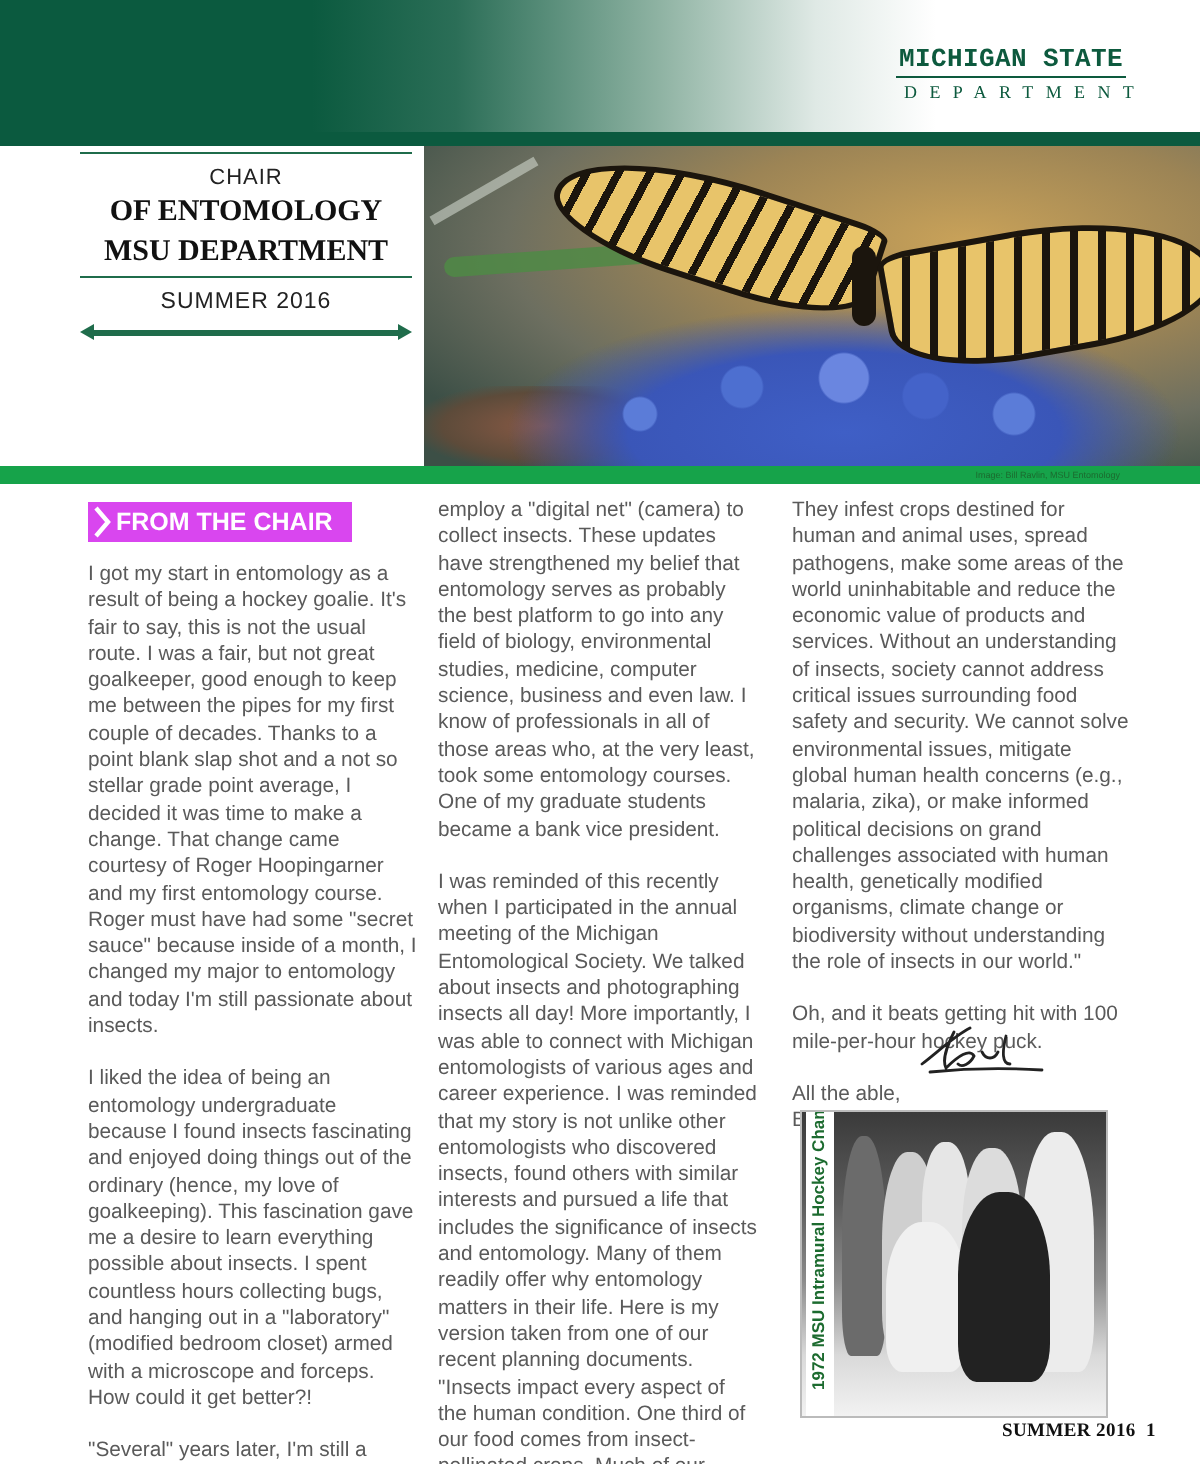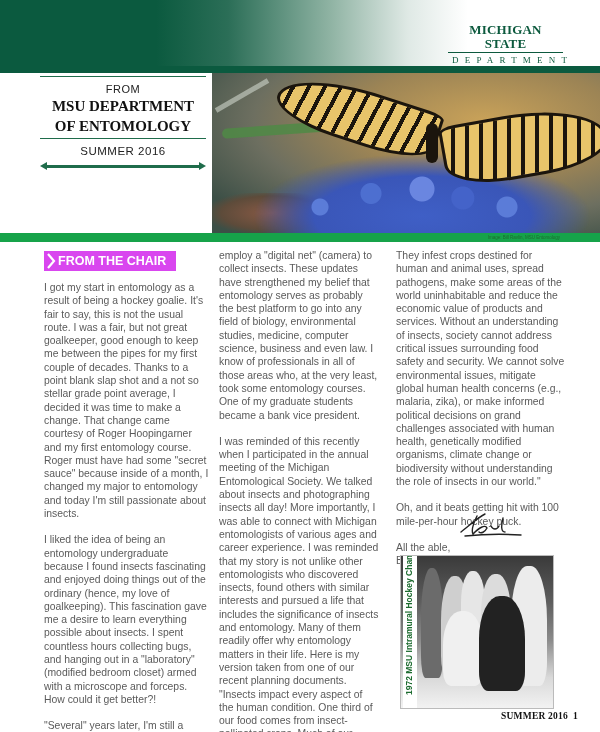--- a/index.html
+++ b/index.html
@@ -1,21 +1,21 @@
 <!DOCTYPE html>
 <html><head>
 <meta charset="utf-8">
 <style>
   html, body { margin:0; padding:0; background:#fff; }
   body { width:600px; height:732px; position:relative; overflow:hidden; font-family:"Liberation Sans", sans-serif; color:#555; }
   .topbar { position:absolute; left:0; top:0; width:600px; height:66px;
     background: linear-gradient(90deg, #0b5a3f 0%, #0b5a3f 26%, #2b6e57 38%, #8fb3a3 55%, #dfe9e5 68%, #ffffff 78%, #ffffff 100%); }
   .topline { position:absolute; left:0; top:66px; width:600px; height:7px; background:#0b5a3f; }
   .logo { position:absolute; left:448px; top:23px; width:115px; text-align:center; }
-  .logo .l1 { font-family:Liberation Serif, serif; font-weight:bold; font-size:13px; color:#0d5a3e; letter-spacing:0.2px; border-bottom:1px solid #0d5a3e; line-height:14px; padding-bottom:1px; }
+  .logo .l1 { font-family:Liberation Mono, monospace; font-weight:bold; font-size:13px; color:#0d5a3e; letter-spacing:0.2px; border-bottom:1px solid #0d5a3e; line-height:14px; padding-bottom:1px; }
   .logo .l2 { font-family:"Liberation Serif", serif; font-size:9px; color:#0d5a3e; letter-spacing:6.2px; margin-top:2px; padding-left:4px; }
 
   .mast { position:absolute; left:40px; top:73px; width:166px; height:160px; text-align:center; }
   .mast .title { font-family:"Liberation Serif", serif; font-weight:bold; font-size:45px; color:#111; line-height:46px; margin-top:6px; letter-spacing:-0.5px; }
   .rule { height:1px; background:#1f6c4b; margin:3px 0; }
   .mast .from { font-size:11px; color:#222; margin-top:6px; letter-spacing:0.5px; }
   .mast .dept { font-family:"Liberation Serif", serif; font-weight:bold; font-size:15px; color:#111; line-height:18px; margin-top:2px; }
   .mast .season { font-size:11.5px; color:#222; margin-top:6px; letter-spacing:0.5px; }
   .arrow-rule { position:relative; height:3px; background:#1f6c4b; margin:8px 4px 0 4px; }
   .arrow-rule:before, .arrow-rule:after { content:""; position:absolute; top:-3px; width:0; height:0; border-top:4.5px solid transparent; border-bottom:4.5px solid transparent; }
@@ -66,23 +66,23 @@
 
 <div class="topbar"></div>
 <div class="topline"></div>
 <div class="logo">
   <div class="l1">MICHIGAN STATE</div>
   <div class="l2">DEPARTMENT</div>
 </div>
 
 <div class="mast">
   <div class="rule"></div>
-  <div class="from">FROM</div>
+  <div class="from">CHAIR</div>
+  <div class="dept">OF ENTOMOLOGY</div>
   <div class="dept">MSU DEPARTMENT</div>
-  <div class="dept">OF ENTOMOLOGY</div>
   <div class="rule"></div>
   <div class="season">SUMMER 2016</div>
   <div class="arrow-rule"></div>
 </div>
 
 <div class="photo">
   <div class="stem2"></div>
   <div class="stem"></div>
   <div class="reddish"></div>
   <div class="flowers"></div>

